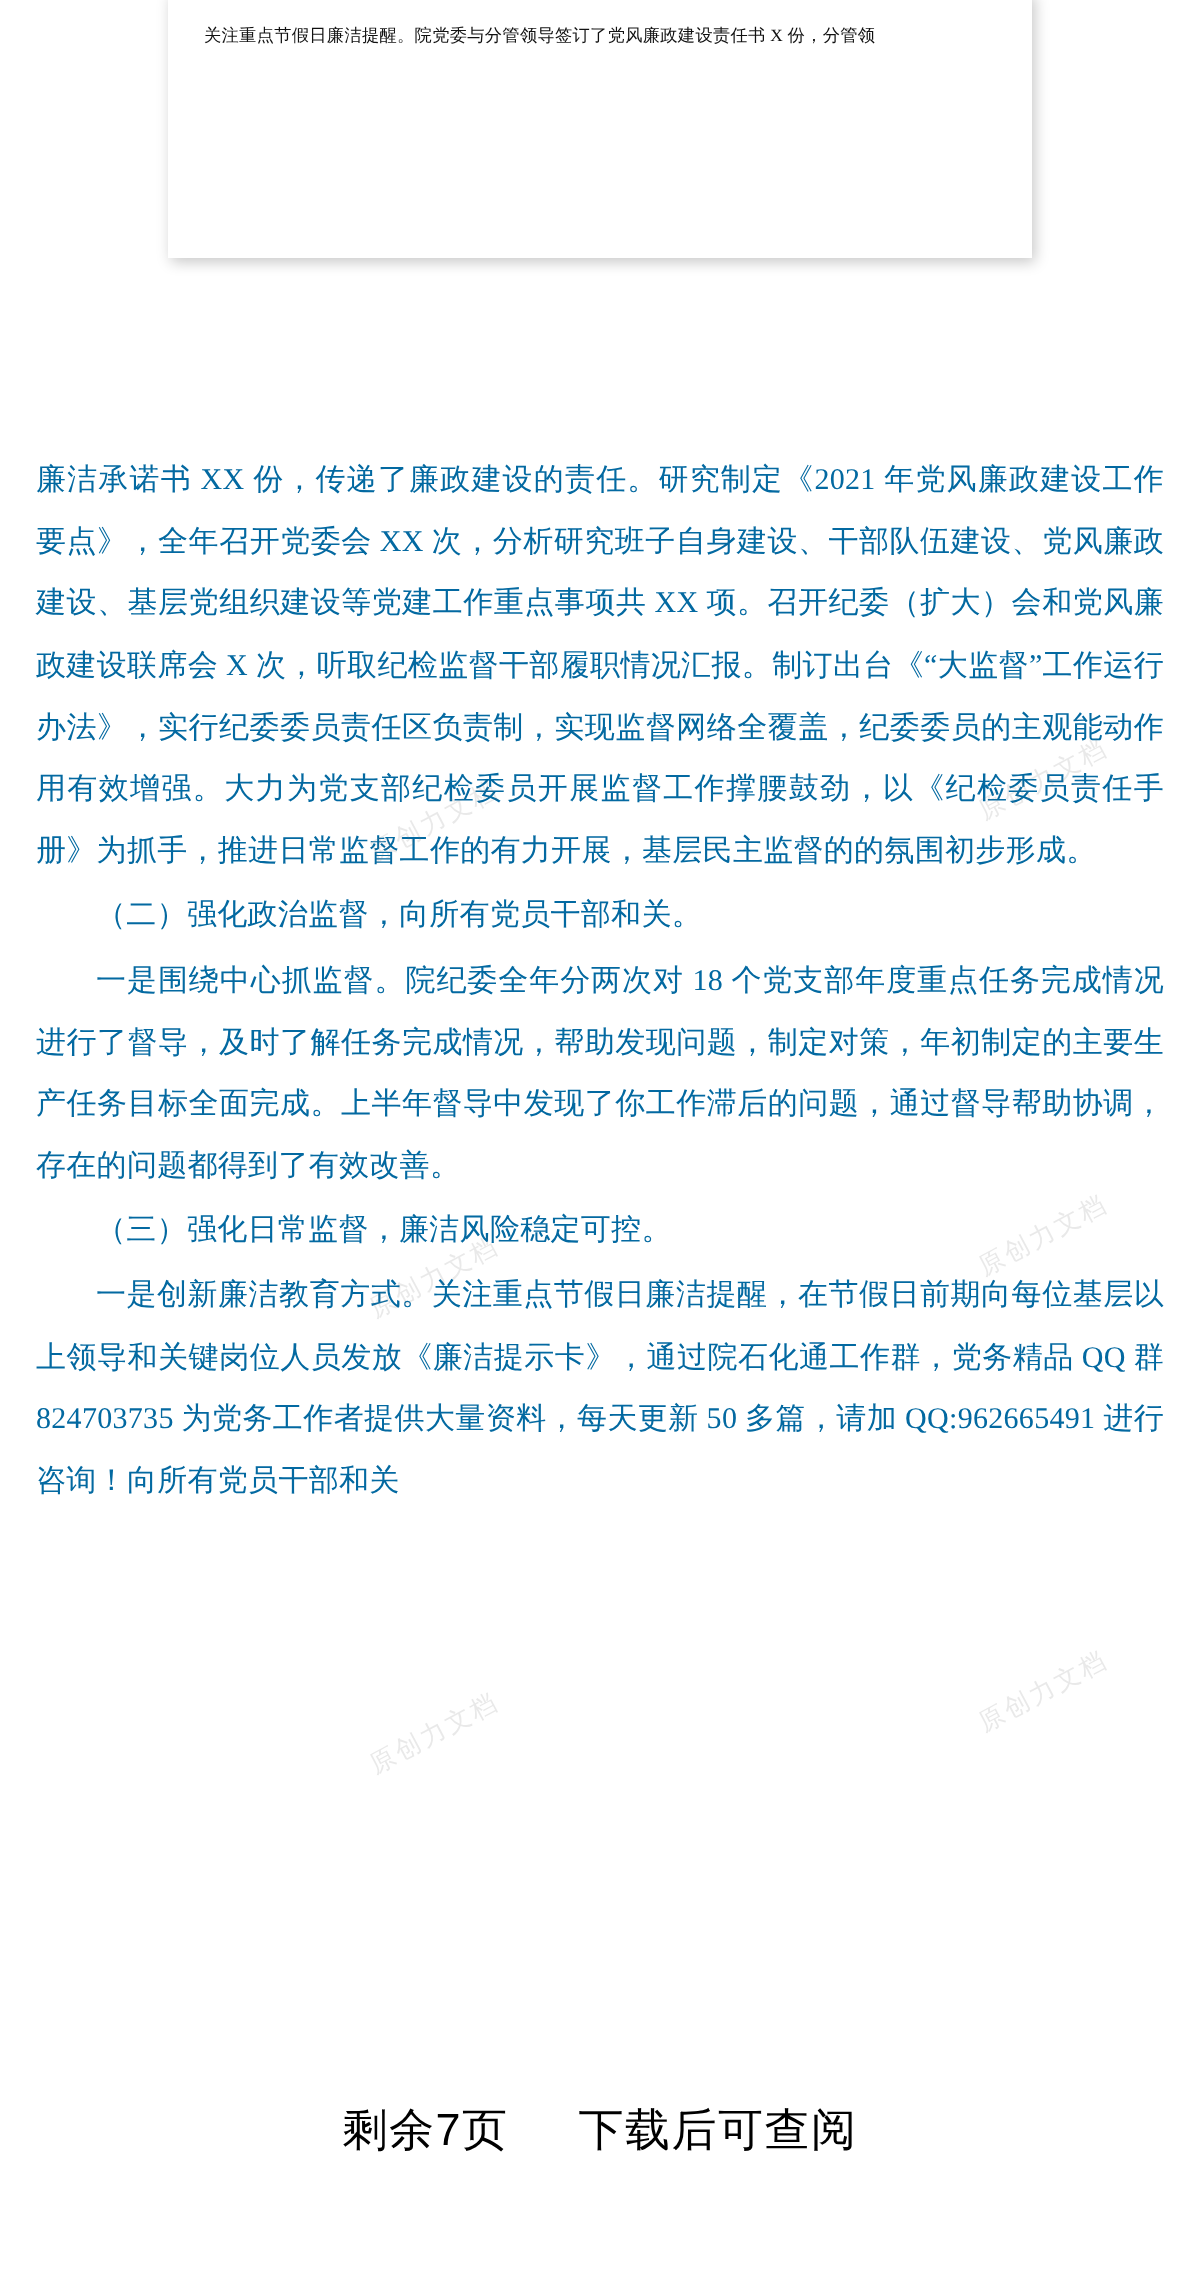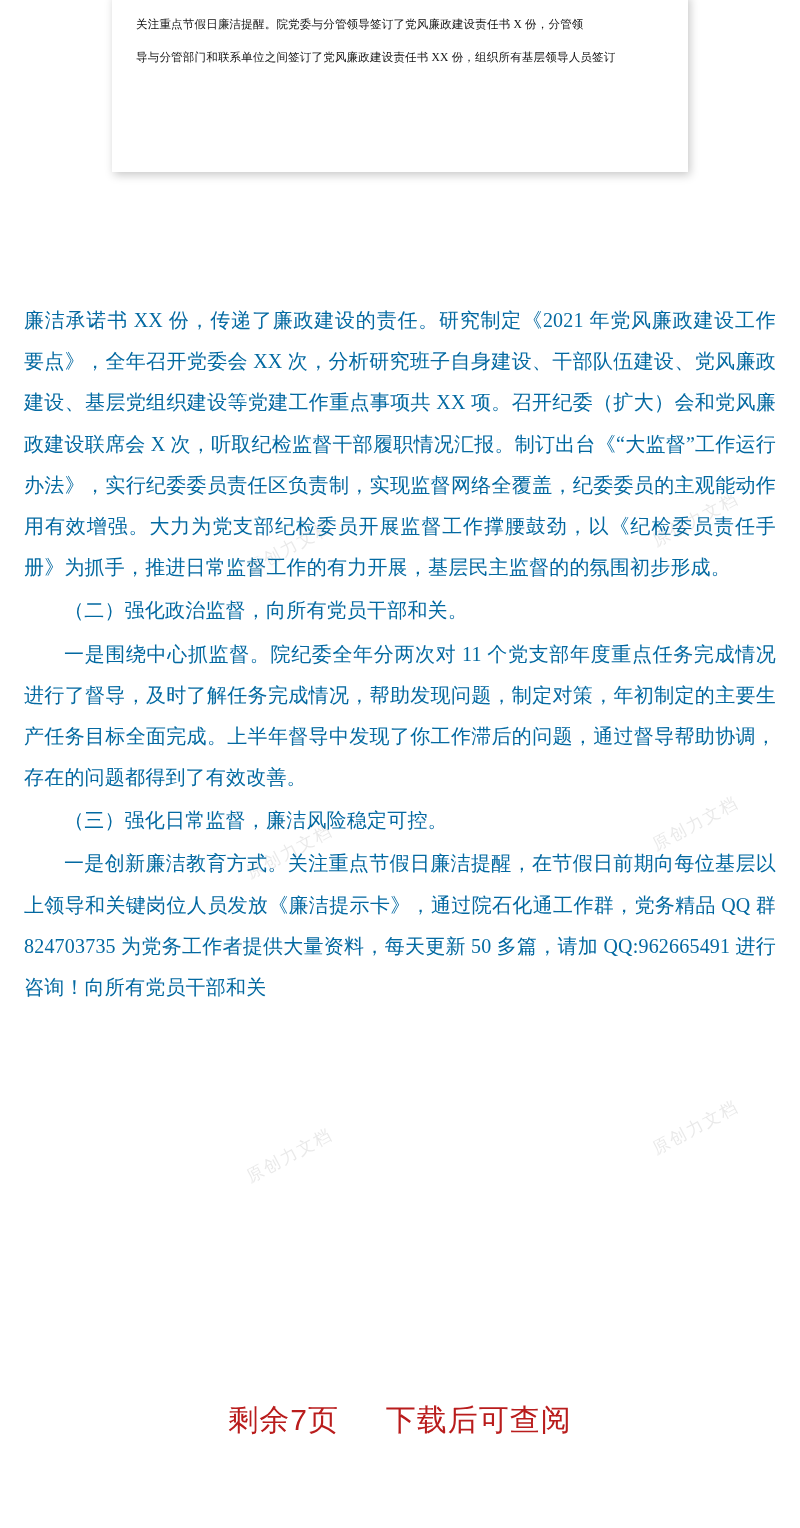--- a/index.html
+++ b/index.html
@@ -76,40 +76,39 @@
 
   
   .footer {
     position: absolute;
     left: 0;
     top: 1400px;
     width: 800px;
     text-align: center;
     font-family: "Liberation Sans", sans-serif;
     font-size: 30px;
-    color: #b91c1c;
+    color: #000000;
     letter-spacing: 1px;
   }
   .footer .gap {
     display: inline-block;
     width: 28px;
   }
 </style>
 </head>
 <body>
 
 <div class="preview-card">
   <div class="preview-line">关注重点节假日廉洁提醒。院党委与分管领导签订了党风廉政建设责任书 X 份，分管领</div>
-  <div class="preview-line">导与分管部门和联系单位之间签订了党风廉政建设责任书 XX 份，组织所有基层领导人员签订</div>
 </div>
 
 <div class="page">
   <p class="para">廉洁承诺书 XX 份，传递了廉政建设的责任。研究制定《2021 年党风廉政建设工作要点》，全年召开党委会 XX 次，分析研究班子自身建设、干部队伍建设、党风廉政建设、基层党组织建设等党建工作重点事项共 XX 项。召开纪委（扩大）会和党风廉政建设联席会 X 次，听取纪检监督干部履职情况汇报。制订出台《“大监督”工作运行办法》，实行纪委委员责任区负责制，实现监督网络全覆盖，纪委委员的主观能动作用有效增强。大力为党支部纪检委员开展监督工作撑腰鼓劲，以《纪检委员责任手册》为抓手，推进日常监督工作的有力开展，基层民主监督的的氛围初步形成。</p>
   <p class="para indent">（二）强化政治监督，向所有党员干部和关。</p>
-  <p class="para indent">一是围绕中心抓监督。院纪委全年分两次对 11 个党支部年度重点任务完成情况进行了督导，及时了解任务完成情况，帮助发现问题，制定对策，年初制定的主要生产任务目标全面完成。上半年督导中发现了你工作滞后的问题，通过督导帮助协调，存在的问题都得到了有效改善。</p>
+  <p class="para indent">一是围绕中心抓监督。院纪委全年分两次对 18 个党支部年度重点任务完成情况进行了督导，及时了解任务完成情况，帮助发现问题，制定对策，年初制定的主要生产任务目标全面完成。上半年督导中发现了你工作滞后的问题，通过督导帮助协调，存在的问题都得到了有效改善。</p>
   <p class="para indent">（三）强化日常监督，廉洁风险稳定可控。</p>
   <p class="para indent">一是创新廉洁教育方式。关注重点节假日廉洁提醒，在节假日前期向每位基层以上领导和关键岗位人员发放《廉洁提示卡》，通过院石化通工作群，党务精品 QQ 群 824703735 为党务工作者提供大量资料，每天更新 50 多篇，请加 QQ:962665491 进行咨询！向所有党员干部和关</p>
 </div>
 
 <div class="wm" id="wm0" style="left: 648px; top: 508px;">原创力文档</div>
 <div class="wm" id="wm1" style="left: 242px; top: 536px;">原创力文档</div>
 <div class="wm" id="wm2" style="left: 648px; top: 812px;">原创力文档</div>
 <div class="wm" id="wm3" style="left: 242px; top: 840px;">原创力文档</div>
 <div class="wm" id="wm4" style="left: 648px; top: 1116px;">原创力文档</div>
 <div class="wm" id="wm5" style="left: 242px; top: 1144px;">原创力文档</div>

